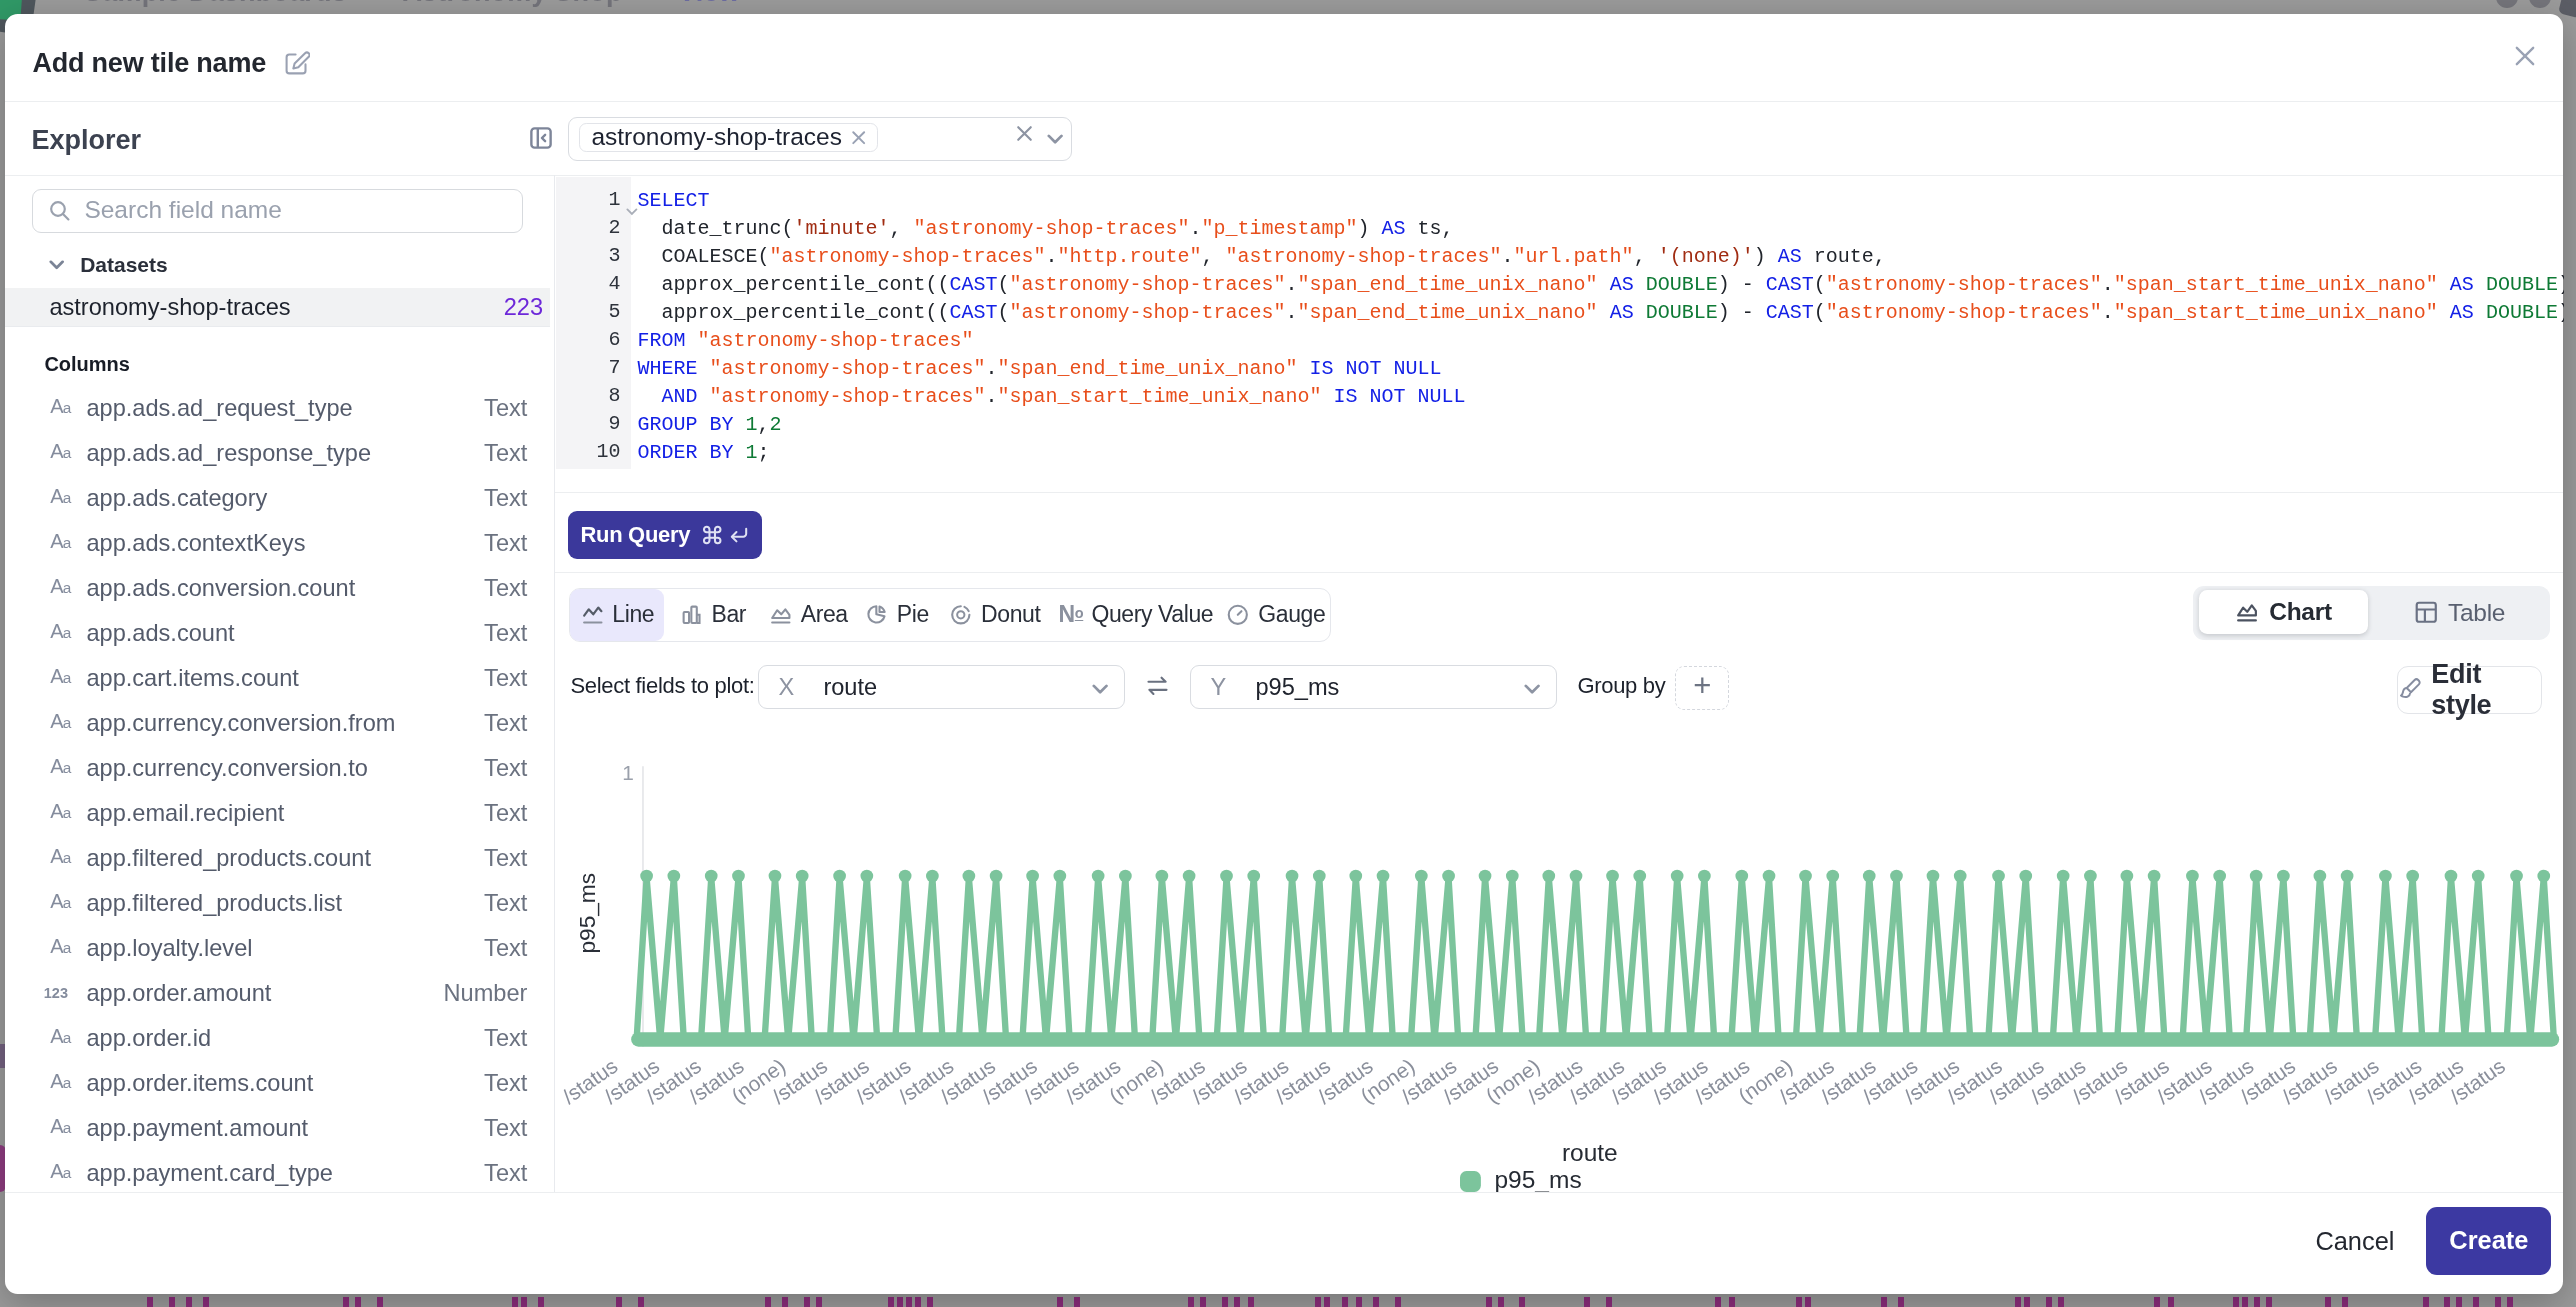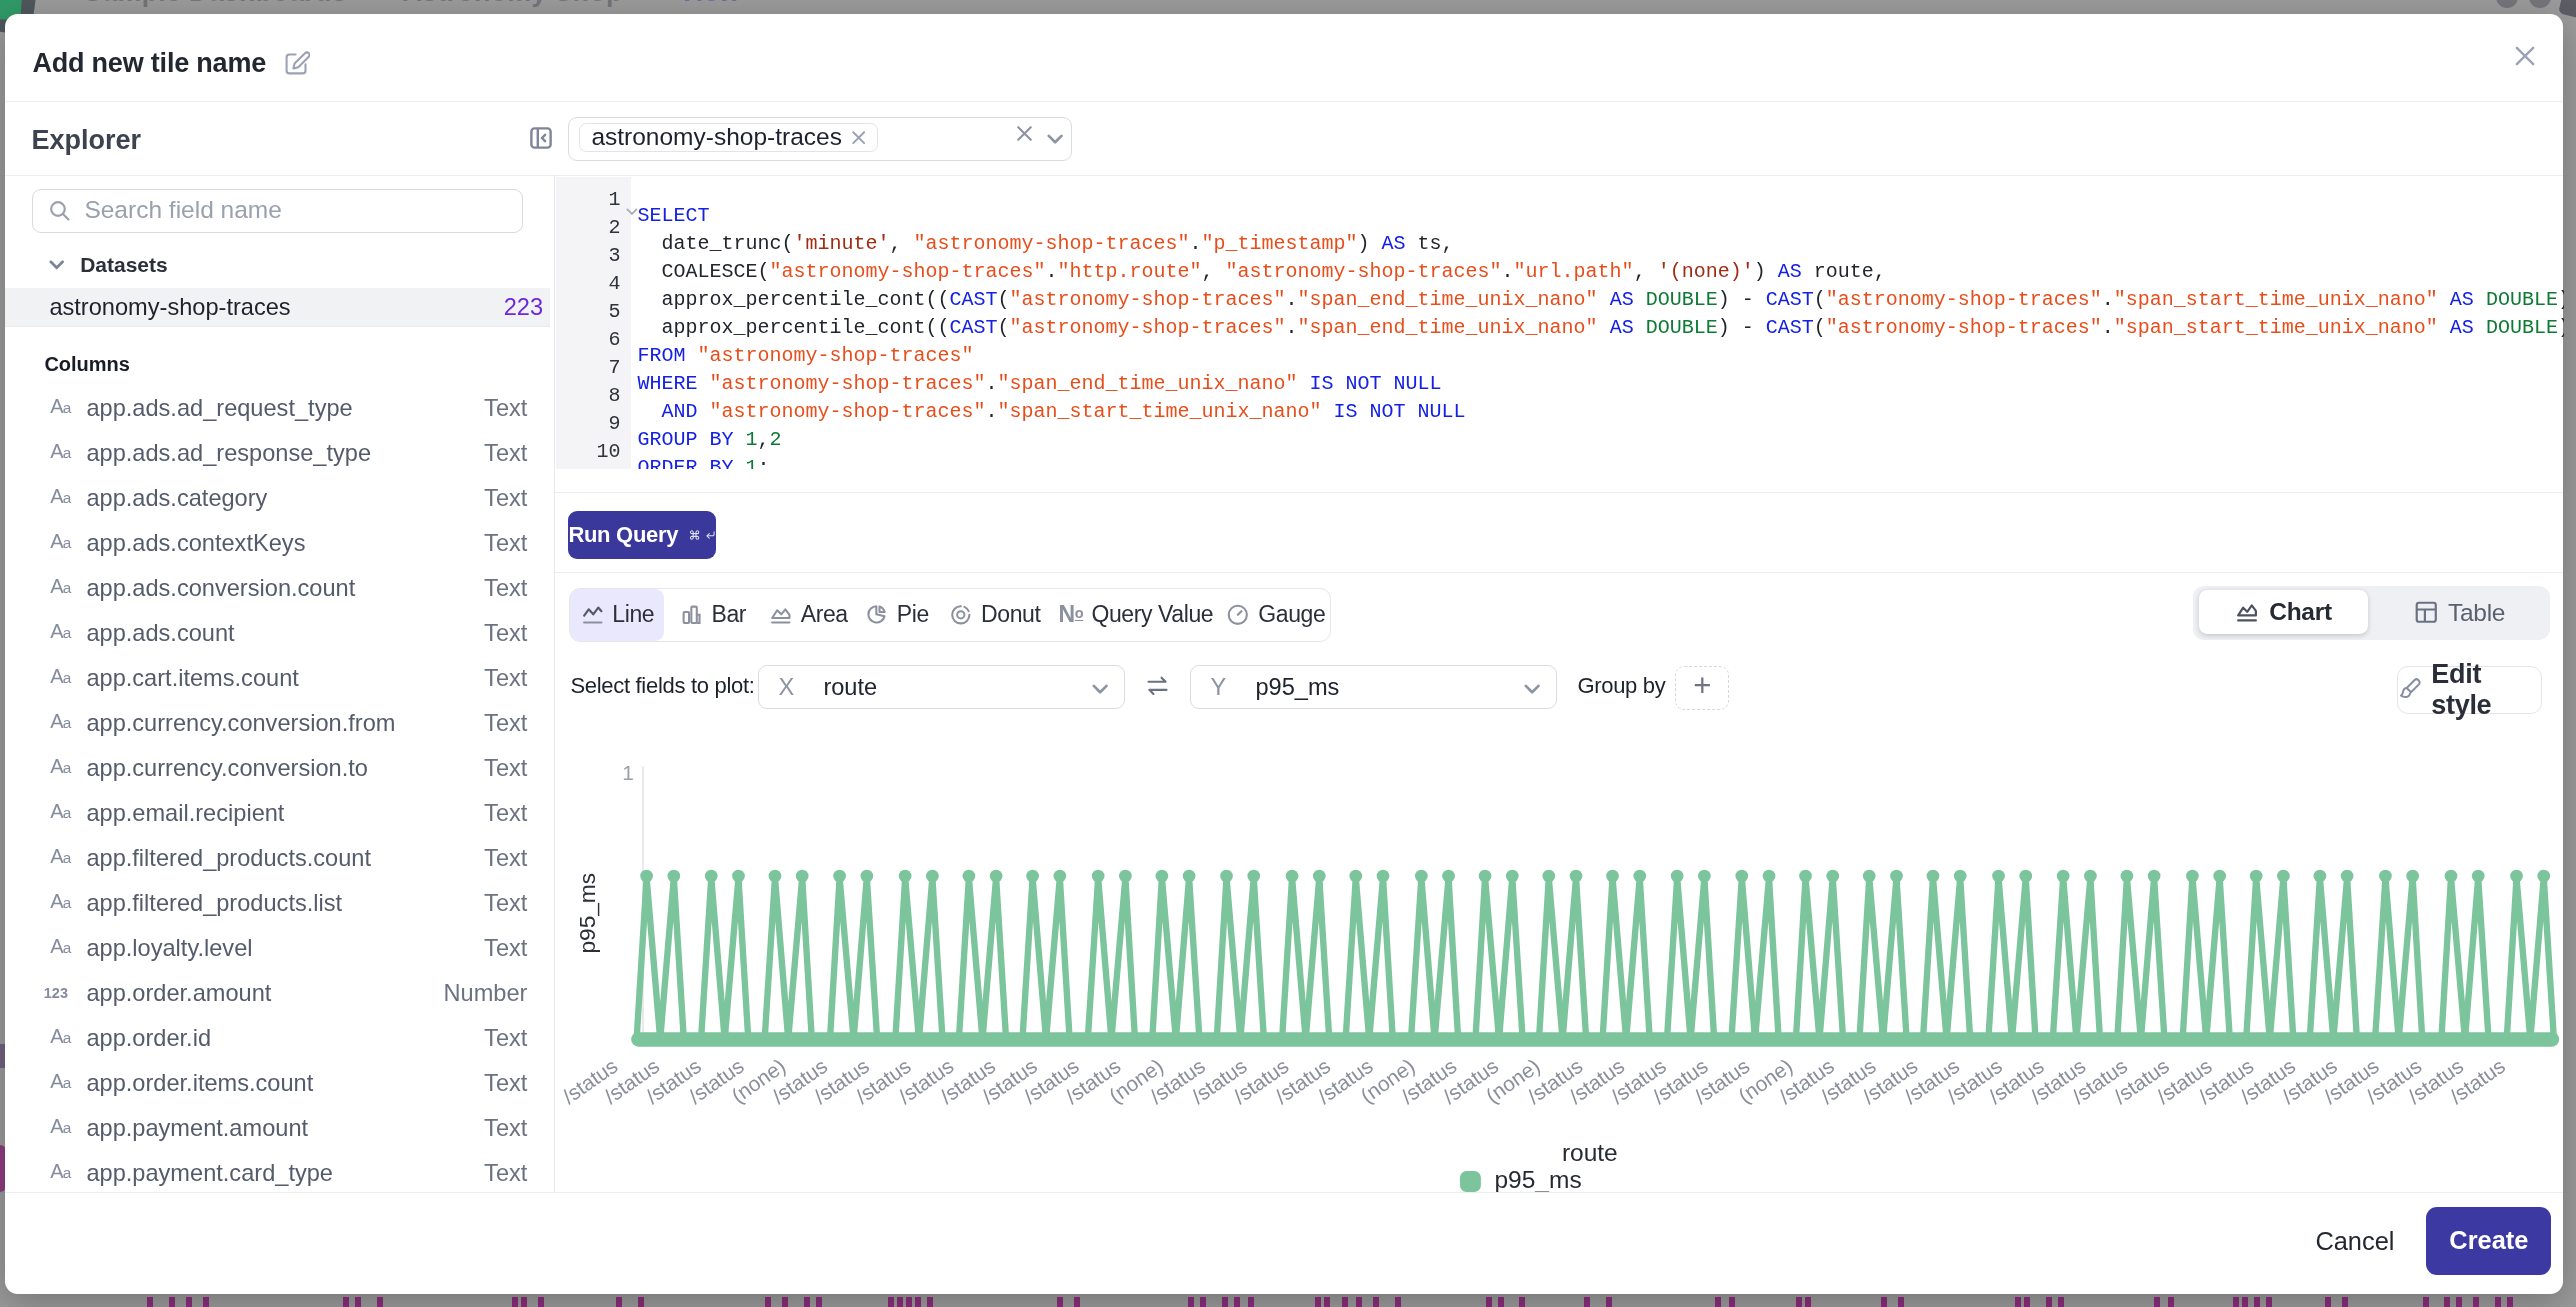--- a/index.html
+++ b/index.html
@@ -41,30 +41,30 @@
 .cic { position:absolute; left:36px; top:9px; width:29px; text-align:right; color:#848c9d; font-size:20px; font-weight:400; letter-spacing:-0.9px; }
 .cicnum { position:absolute; left:36px; top:14.5px; width:29px; text-align:center; color:#848c9d; font-size:14.5px; font-weight:700; letter-spacing:0; }
 .cicsm { font-size:15.4px; }
 .cname { position:absolute; left:81px; top:9px; }
 .ctype { position:absolute; right:28px; top:9px; color:#6b7280; }
 
 #gutter { position:absolute; left:551px; top:163px; width:75px; height:292px; padding-top:9px; background:#f4f4f6;
   font-family:"Liberation Mono", monospace; font-size:20px; color:#2e333c; }
 .gl { height:28px; line-height:28px; text-align:right; padding-right:11px; position:relative; }
 .fold { position:absolute; right:-6.4px; top:11.8px; }
-#code { position:absolute; left:632px; top:163px; width:1927px; height:292px; padding-top:25px; overflow:hidden;
+#code { position:absolute; left:632px; top:163px; width:1927px; height:292px; padding-top:10px; overflow:hidden;
   font-family:"Liberation Mono", monospace; font-size:20px; color:#21252c; white-space:nowrap; }
 .cl { height:28px; line-height:28px; }
 .cl b { font-weight:400; }
 .k { color:#1320e6; }
 .s { color:#e84e1b; }
 .q { color:#a02c12; }
 .t { color:#0e7a35; }
 
-#runq { position:absolute; left:563px; top:497px; width:148px; height:48px; background:#3b389b; border-radius:9px;
+#runq { position:absolute; left:563px; top:497px; width:194px; height:48px; background:#3b389b; border-radius:9px;
   display:flex; align-items:center; justify-content:center; gap:5.4px; color:#fff; font-size:22px; font-weight:700; white-space:nowrap; letter-spacing:-0.3px; }
 
 #tabbar { position:absolute; left:564px; top:574px; width:762px; height:54px; border:1.8px solid #e5e7ec; border-radius:11px; display:flex; }
 .tab { display:flex; align-items:center; justify-content:center; gap:8.2px; font-size:23px; color:#2a2f39; white-space:nowrap; letter-spacing:-0.4px; flex:none; }
 .tab.sel { background:#e9e8fc; border-radius:9px;text-align:right; }
 #nosym { color:#8b919e; font-size:23px; font-weight:700; }
 #nosym small { font-size:14.5px; text-decoration:underline; vertical-align:3.6px; }
 
 #seg { position:absolute; left:2188px; top:572px; width:357px; height:54px; background:#eef0f3; border-radius:11px; }
 #seg .pill { position:absolute; left:5.4px; top:4.5px; width:169px; height:44px; background:#fff; border-radius:8.2px;

